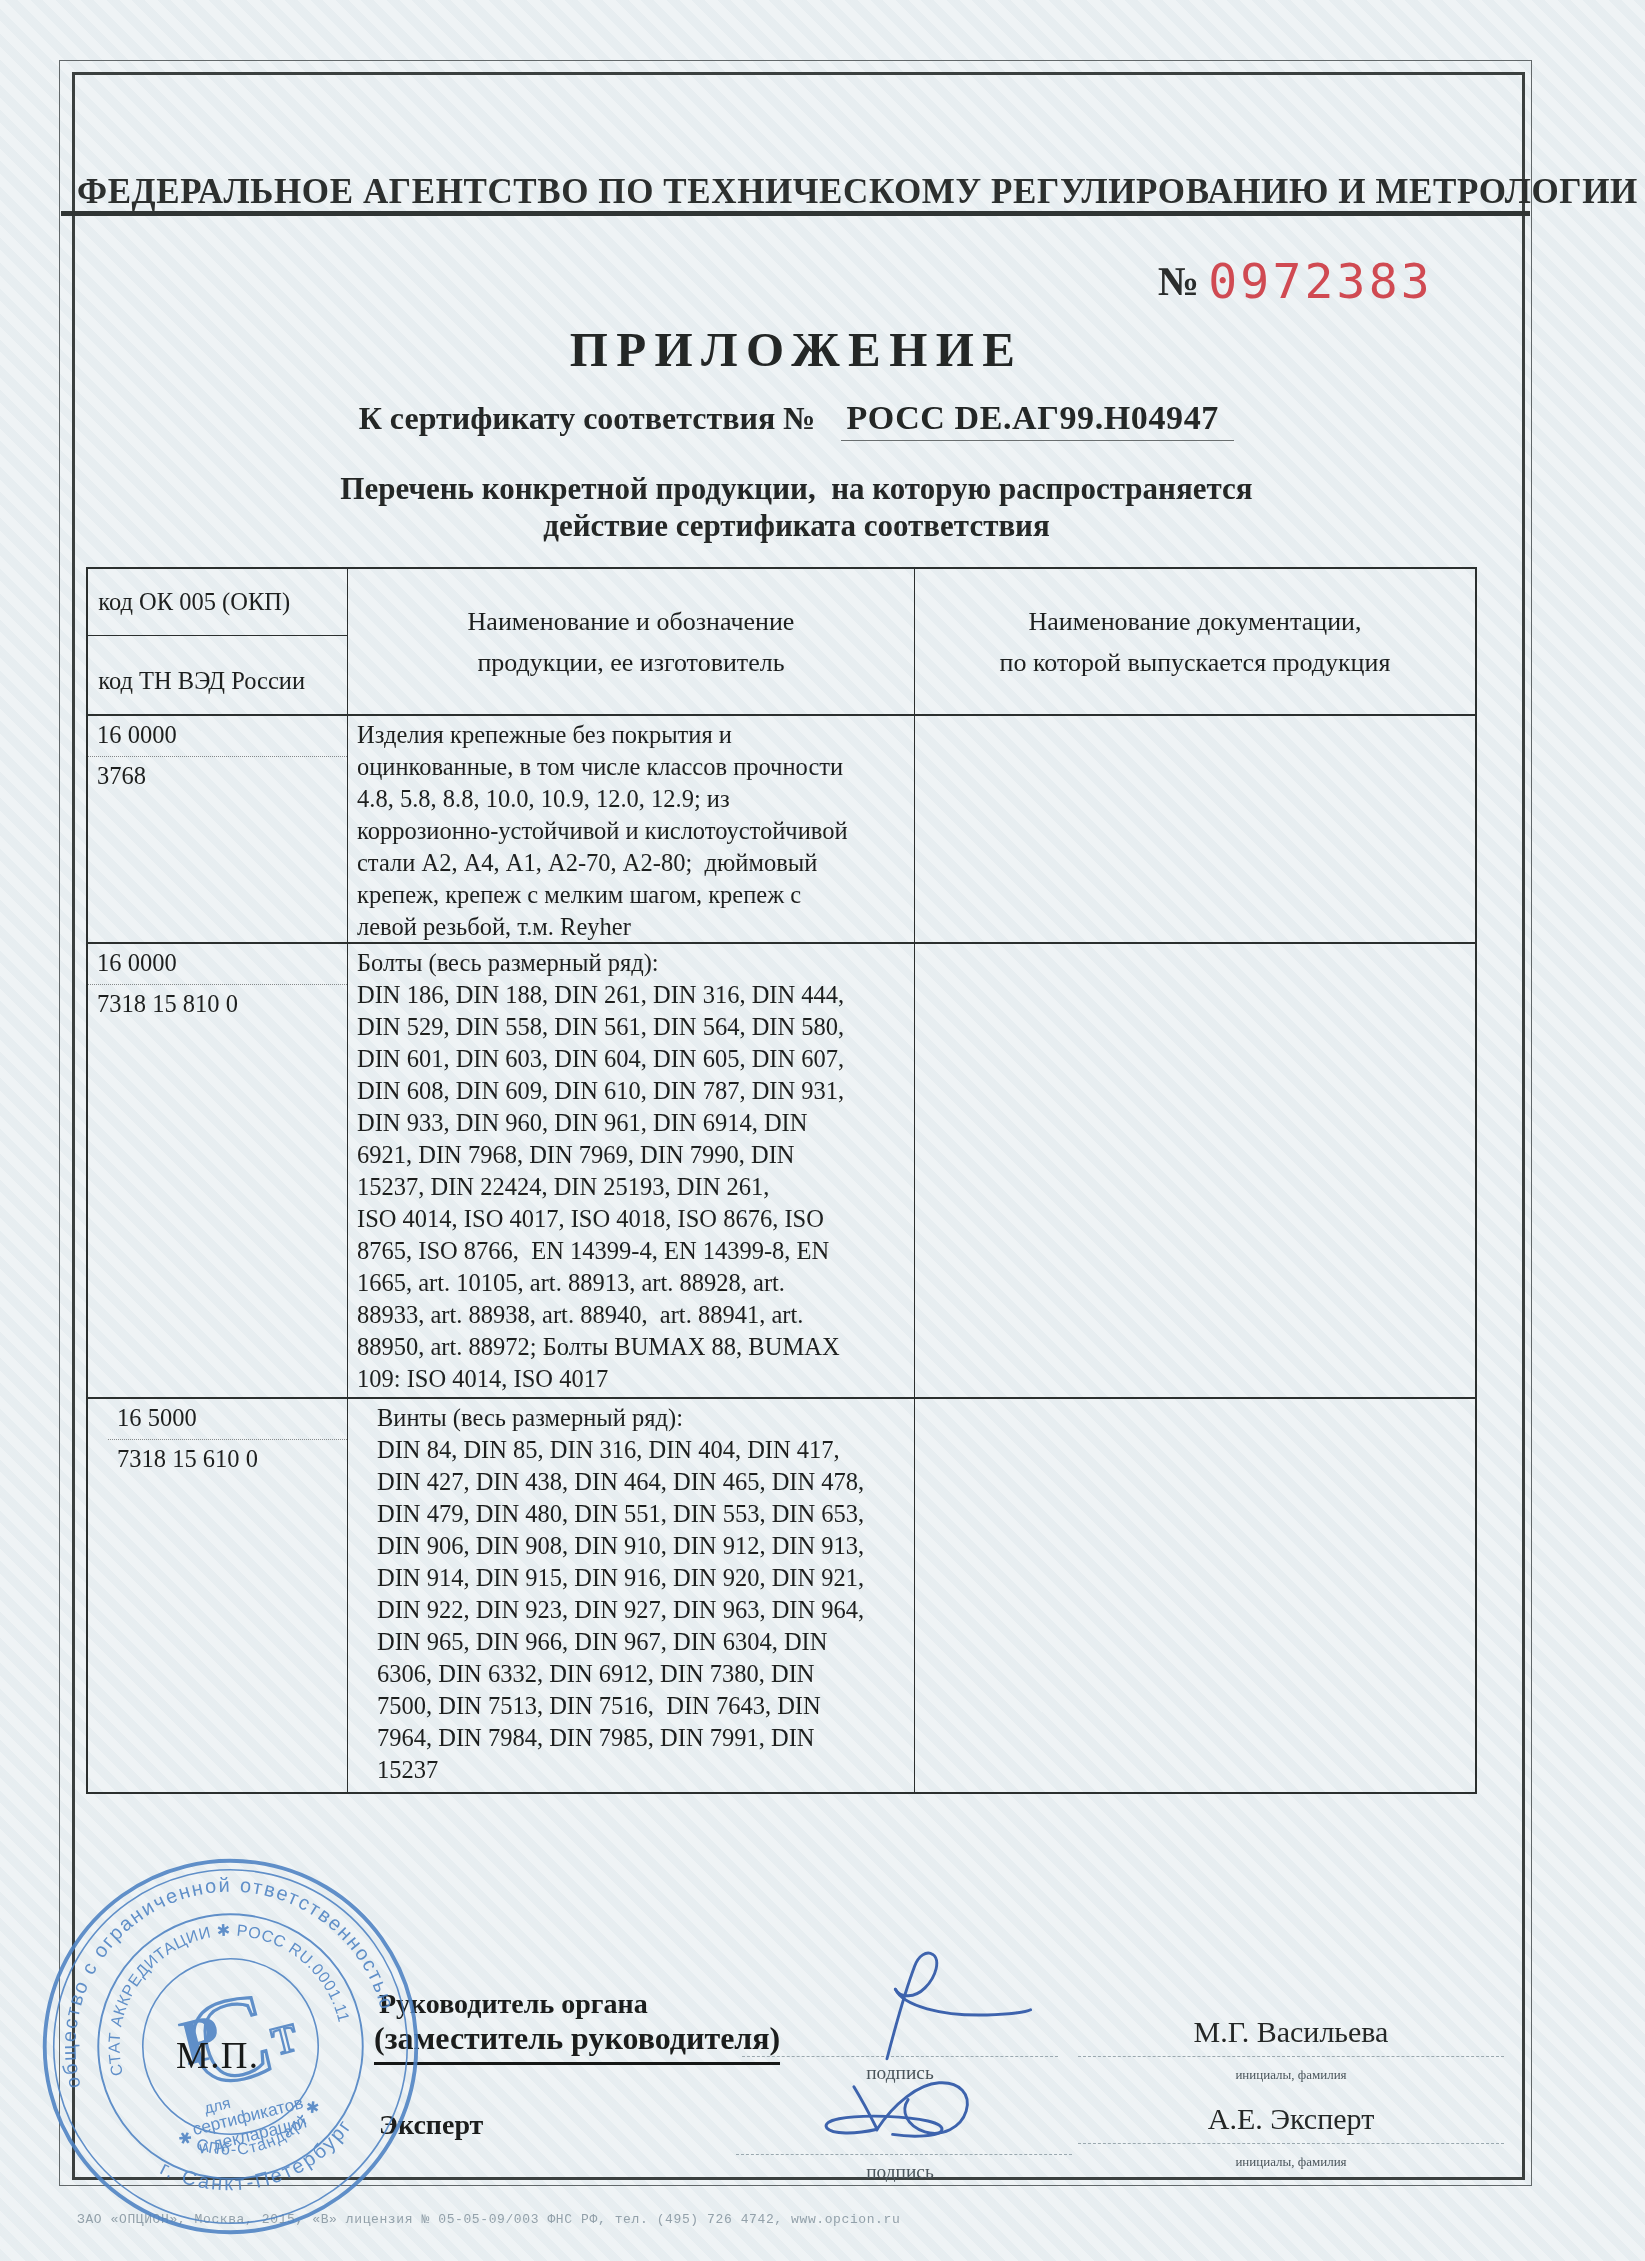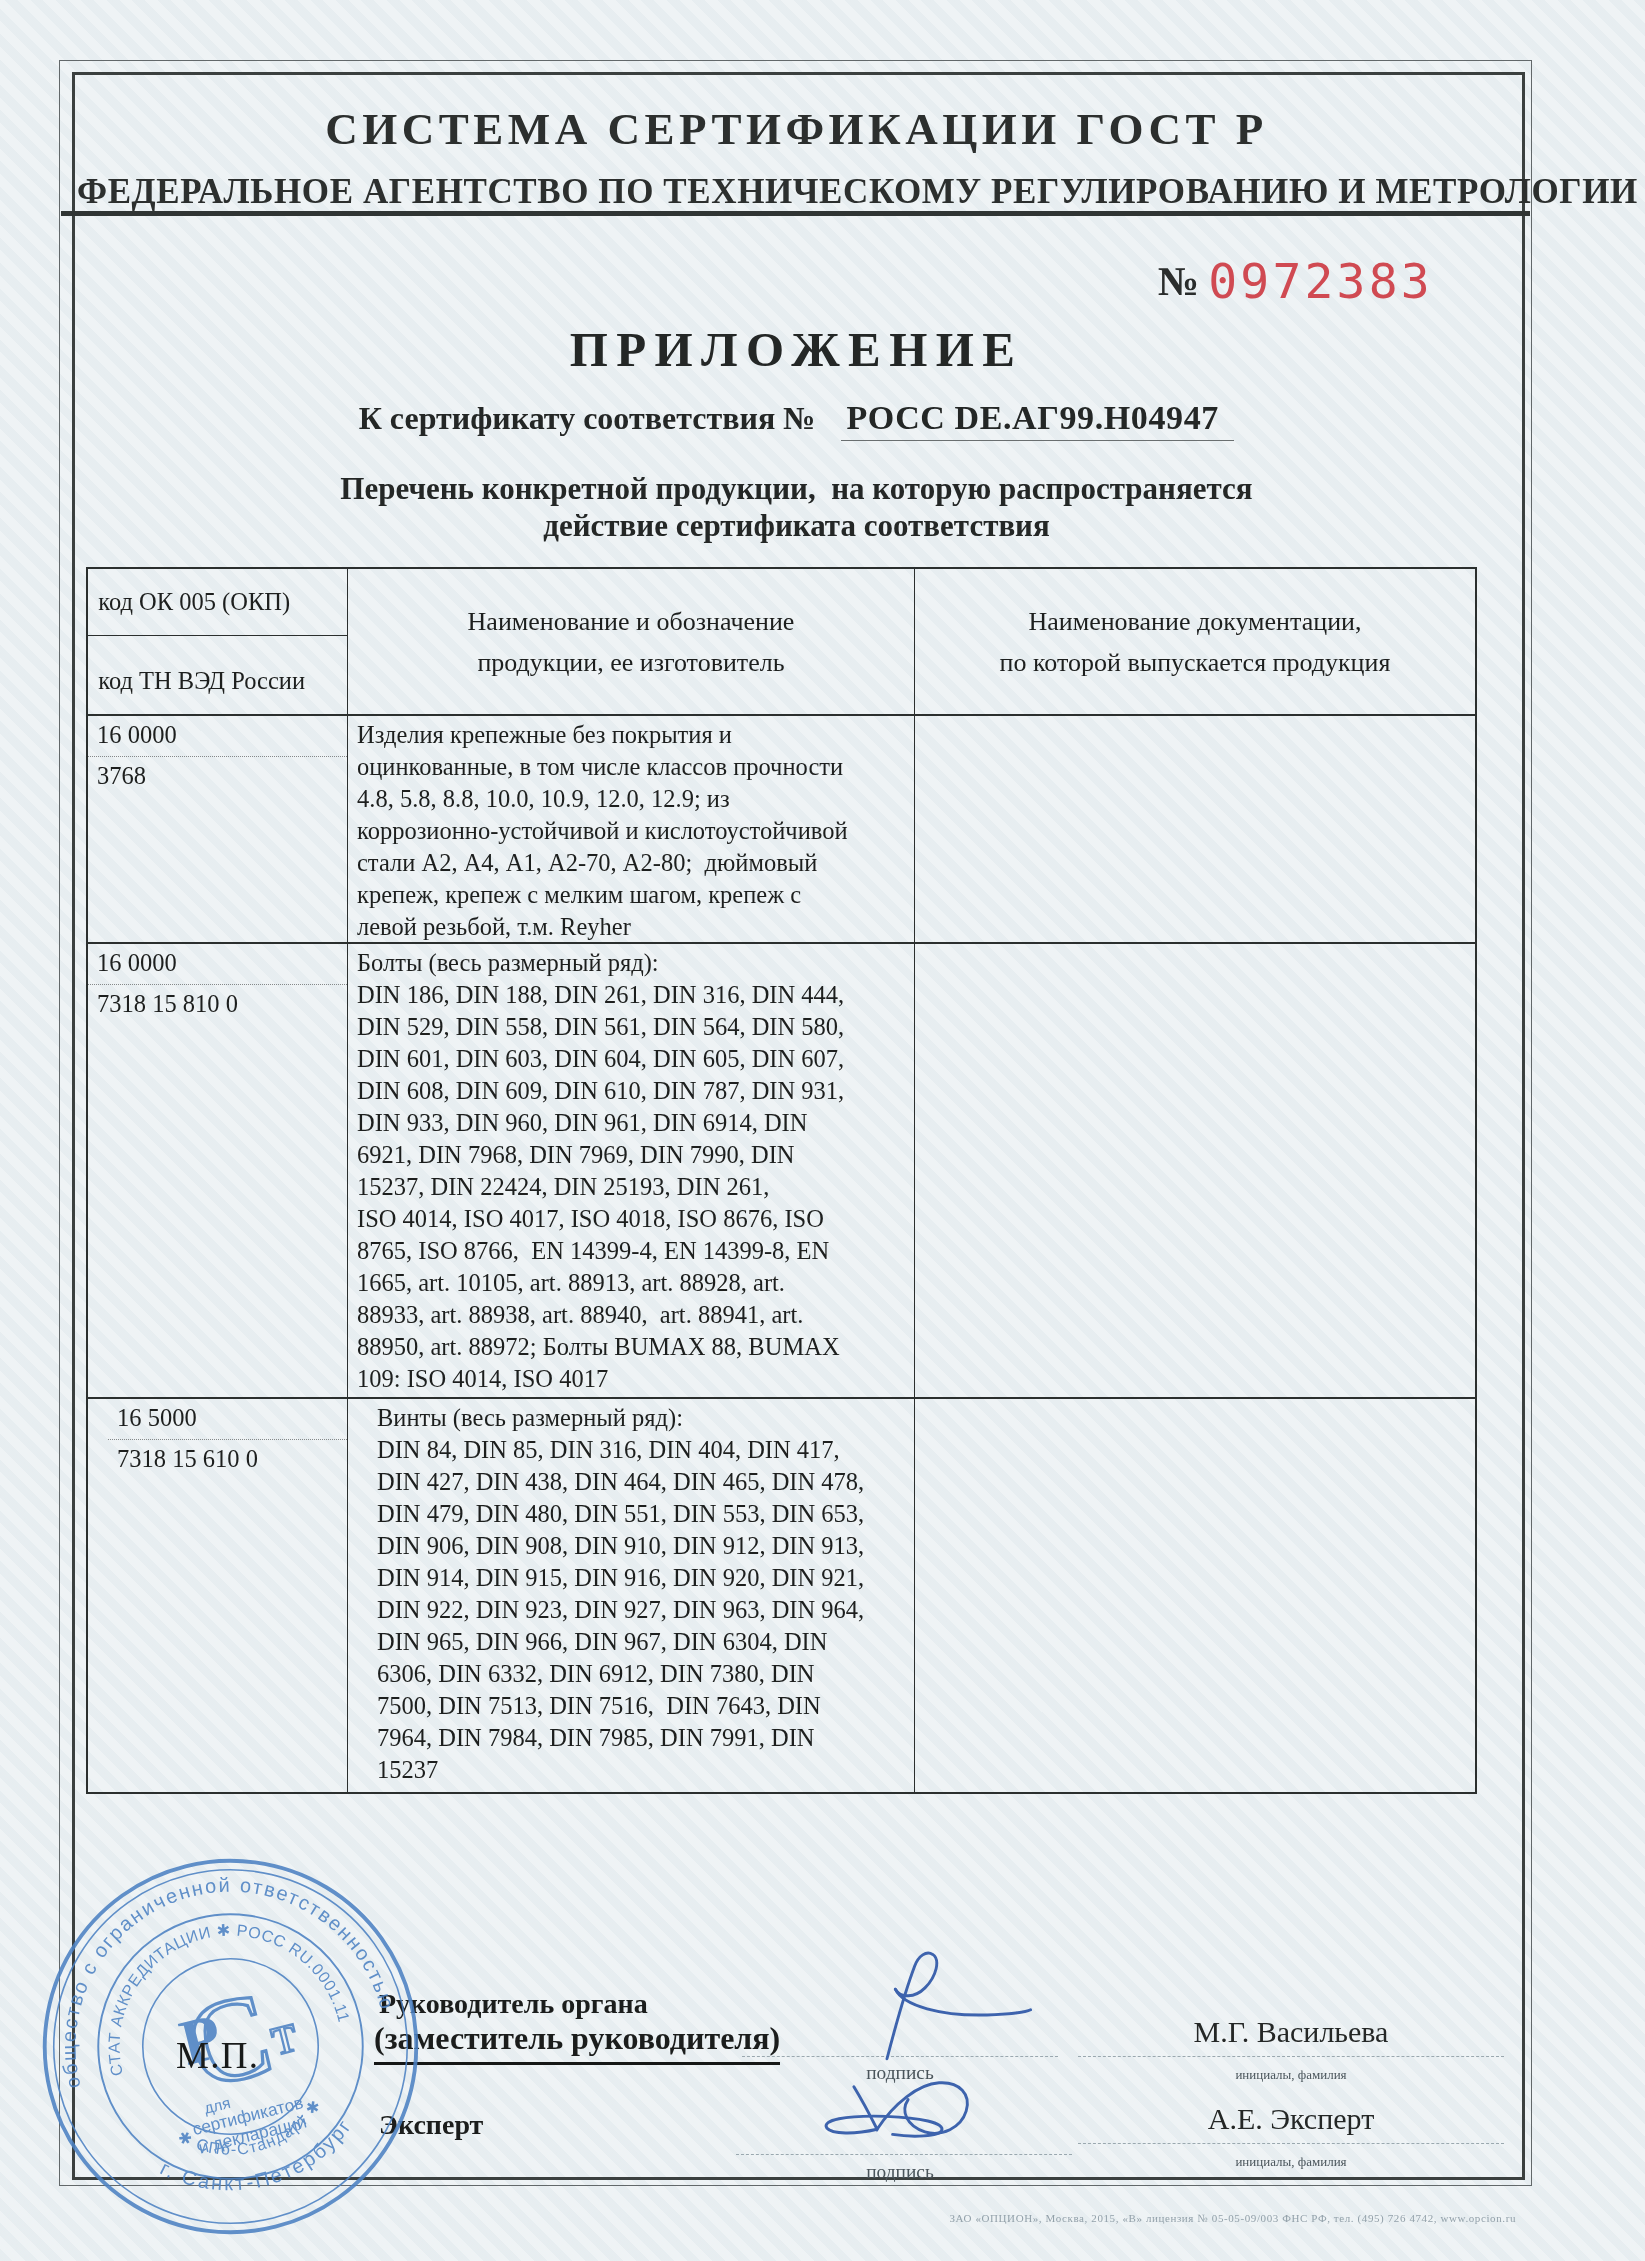--- a/index.html
+++ b/index.html
@@ -57,32 +57,31 @@
   .sig-caption.c2{left:803px;top:2161px;}
   .name-block{position:absolute;width:426px;text-align:center;}
   .name-block .nm{font-size:30px;color:#242726;}
   .name-block .nline{border-top:1.3px dashed #9aa8af;margin-top:6.5px;}
   .name-block .ncap{font-size:13px;color:#4a555b;margin-top:10px;}
   .name-block.n1{left:1078px;top:2015px;}
   .name-block.n2{left:1078px;top:2102px;}
   .mp-label{position:absolute;left:176px;top:2034px;font-size:37px;letter-spacing:1.3px;color:#191b1a;z-index:5;}
   .stamp{position:absolute;left:37px;top:1853px;width:387px;height:387px;transform:rotate(-14deg);opacity:.88;z-index:3;}
   .sig-svg{position:absolute;z-index:4;}
-  .footer{position:absolute;left:77px;top:2212px;width:1439px;text-align:right;
-    font-family:Liberation Serif, serif;font-size:11px;color:#93a1aa;letter-spacing:0.6px;}
+  .footer{position:absolute;left:77px;top:2212px;width:1439px;text-align:left;
+    font-family:Liberation Mono, monospace;font-size:13px;color:#93a1aa;letter-spacing:0.6px;}
 </style>
 </head>
 <body>
 
 <div class="page">
 
   <div class="border-outer"></div>
   <div class="border-inner"></div>
 
-  <div class="doc-title">СИСТЕМА СЕРТИФИКАЦИИ ГОСТ Р</div>
   <div class="doc-subtitle">ФЕДЕРАЛЬНОЕ АГЕНТСТВО ПО ТЕХНИЧЕСКОМУ РЕГУЛИРОВАНИЮ И МЕТРОЛОГИИ</div>
   <div class="header-rule"></div>
 
   <div class="blank-no">
     <span class="nosign">№</span>
     <span class="digits">0972383</span>
   </div>
 
   <div class="appendix-title">ПРИЛОЖЕНИЕ</div>
 

